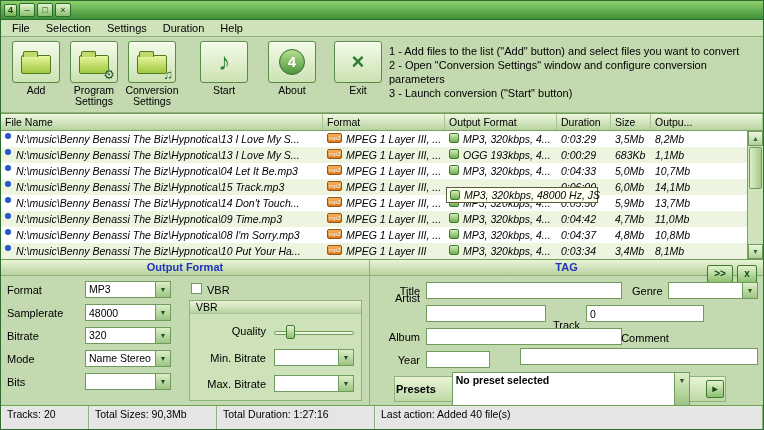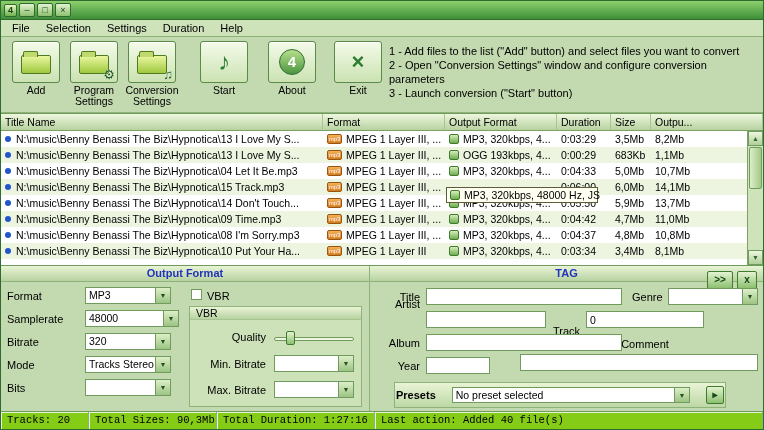--- a/index.html
+++ b/index.html
@@ -31,21 +31,21 @@
   .exit-glyph { font-size:22px; font-weight:bold; color:#2e7d32; }
   .instructions { position:absolute; left:388px; top:7px; line-height:14px; font-size:11px; }
 
   
   .filetable { flex:1; display:flex; flex-direction:column; position:relative; background:#fff; border-top:1px solid #6f9b5d; }
   .thead { display:flex; height:17px; background:linear-gradient(#eef7de,#b7d2a0); border-bottom:1px solid #7ba167; }
   .th { padding:2px 4px; border-right:1px solid #a6c591; white-space:nowrap; overflow:hidden; font-size:10.5px; }
   .tbody { flex:1; overflow:hidden; }
   .tr { display:flex; height:16px; align-items:center; background:#fff; }
   .tr:nth-child(even) { background:#edf5e1; }
-  .td { padding:0 4px; white-space:nowrap; overflow:hidden; font-size:10.5px; display:flex; align-items:center; }
+  .td { padding:0 4px; white-space:nowrap; overflow:hidden; font-size:10.5px; display:flex; align-items:flex-start;font-style:italic; }
   .c-file { width:322px; } .c-format { width:122px; } .c-output { width:112px; position:relative; overflow:visible; }
   .c-dur { width:54px; } .c-size { width:40px; } .c-osize { flex:1; }
   .dot { width:6px; height:6px; border-radius:50%; background:#2255cc; margin-right:5px; flex:none; }
   .mp3badge { width:15px; height:10px; background:linear-gradient(#f2b25e,#d87a1e); border:1px solid #9a5510; border-radius:2px; color:#fff; font-size:6px; line-height:9px; text-align:center; margin-right:4px; flex:none; }
   .outicon { width:10px; height:10px; background:linear-gradient(#d6eebb,#6fae4e); border:1px solid #3f7a2f; border-radius:2px; margin-right:4px; flex:none; }
   .edit-overlay { position:absolute; left:1px; top:0; height:16px; width:152px; background:#fffff2; border:1px solid #5c5c3a; display:flex; align-items:center; padding:0 3px; z-index:5; }
   .scrollbar { position:absolute; right:0; top:17px; bottom:0; width:16px; background:#cfe3bb; border-left:1px solid #7ba167; display:flex; flex-direction:column; }
   .sb-btn { height:15px; background:linear-gradient(#eef7e0,#b0cf98); border:1px solid #6f9b5d; font-size:7px; text-align:center; line-height:13px; color:#2f6b2f; }
   .sb-thumb { height:42px; margin:1px; background:linear-gradient(90deg,#ddeec9,#a4c98a); border:1px solid #6f9b5d; border-radius:2px; }
   .sb-track { flex:1; }
@@ -63,25 +63,25 @@
   .combo-arrow { width:15px; background:linear-gradient(#ddefc8,#9cc483); border-left:1px solid #6f9b5d; text-align:center; font-size:7px; line-height:15px; color:#25511f; }
   .tfield { position:absolute; height:17px; border:1px solid #6f9b5d; background:#fff; padding:1px 3px; font-size:10.5px; font-family:"Liberation Sans",sans-serif; }
   .checkbox { position:absolute; width:11px; height:11px; background:#fff; border:1px solid #6f9b5d; }
   .groupbox { position:absolute; border:1px solid #8fb27b; background:#cde2b8; }
   .group-strip { height:13px; background:linear-gradient(#e9f4d6,#b7d2a0); border-bottom:1px solid #a6c591; padding-left:6px; font-size:10.5px; line-height:12px; }
   .slider-track { position:absolute; height:4px; background:#eef6e3; border:1px solid #6f9b5d; border-radius:2px; }
   .slider-thumb { position:absolute; width:9px; height:14px; background:linear-gradient(#e3f3d0,#8cc070); border:1px solid #3f7a2f; border-radius:2px; }
   .small-btn { position:absolute; background:linear-gradient(#e3f3d0,#8cc070); border:1px solid #3f7a2f; border-radius:2px; text-align:center; font-size:10px; font-weight:bold; color:#17471a; }
   .presets-box { position:absolute; left:24px; top:116px; width:332px; height:26px; border:1px solid #8fb27b; background:linear-gradient(#e9f4d6,#bdd7a6); display:flex; align-items:center; padding:0 1px; gap:16px; }
   .presets-label { font-weight:bold; font-size:11px; }
-  .presets-combo { position:static; flex:1; height:16px; }
+  .presets-combo { position:static; flex:1; height:34px;font-weight:bold; }
   .preset-btn { position:static; width:18px; height:18px; line-height:16px; }
 
   
-  .statusbar { height:18px; display:flex; background:#84cc16; border-top:1px solid #6f9b5d;font-family:Liberation Mono, monospace; }
+  .statusbar { height:24px; display:flex; background:#e5e5e5; border-top:1px solid #6f9b5d; }
   .status-cell { padding:2px 6px; border-right:1px solid #8fb27b; box-shadow:inset 1px 1px 0 #e6f2d8; white-space:nowrap; overflow:hidden; font-size:10.5px; }
   .sc1{width:88px;} .sc2{width:128px;} .sc3{width:158px;} .sc4{flex:1;}
 </style>
 </head>
 <body>
 
 <div class="window">
 
   <div class="titlebar">
     <div class="app-logo">4</div>
@@ -139,21 +139,21 @@
     </div>
     <div class="instructions">
       <div>1 - Add files to the list ("Add" button) and select files you want to convert</div>
       <div>2 - Open "Conversion Settings" window and configure conversion parameters</div>
       <div>3 - Launch conversion ("Start" button)</div>
     </div>
   </div>
 
   <div class="filetable">
     <div class="thead">
-      <div class="th c-file">Title Name</div>
+      <div class="th c-file">File Name</div>
       <div class="th c-format">Format</div>
       <div class="th c-output">Output Format</div>
       <div class="th c-dur">Duration</div>
       <div class="th c-size">Size</div>
       <div class="th c-osize">Outpu...</div>
     </div>
     <div class="tbody">
 
       <div class="tr">
         <div class="td c-file">
@@ -315,34 +315,34 @@
     <div class="panel panel-left">
       <div class="panel-header">Output Format</div>
 
       <div class="flabel" style="left:6px; top:24px;">Format</div>
       <div class="combo" style="left:84px; top:21px; width:86px;">
         <span class="combo-value">MP3</span>
           <span class="combo-arrow">▼</span>
       </div>
 
       <div class="flabel" style="left:6px; top:47px;">Samplerate</div>
-      <div class="combo" style="left:84px; top:44px; width:94px;">
+      <div class="combo" style="left:84px; top:44px; width:86px;align-items:center;">
         <span class="combo-value">48000</span>
           <span class="combo-arrow">▼</span>
       </div>
 
       <div class="flabel" style="left:6px; top:70px;">Bitrate</div>
       <div class="combo" style="left:84px; top:67px; width:86px;">
         <span class="combo-value">320</span>
           <span class="combo-arrow">▼</span>
       </div>
 
       <div class="flabel" style="left:6px; top:93px;">Mode</div>
       <div class="combo" style="left:84px; top:90px; width:86px;">
-        <span class="combo-value">Tracks Stereo</span>
+        <span class="combo-value">Name Stereo</span>
           <span class="combo-arrow">▼</span>
       </div>
 
       <div class="flabel" style="left:6px; top:116px;">Bits</div>
       <div class="combo" style="left:84px; top:113px; width:86px;">
         <span class="combo-value"></span>
           <span class="combo-arrow">▼</span>
       </div>
 
       <div class="checkbox" style="left:190px; top:23px;"></div>

